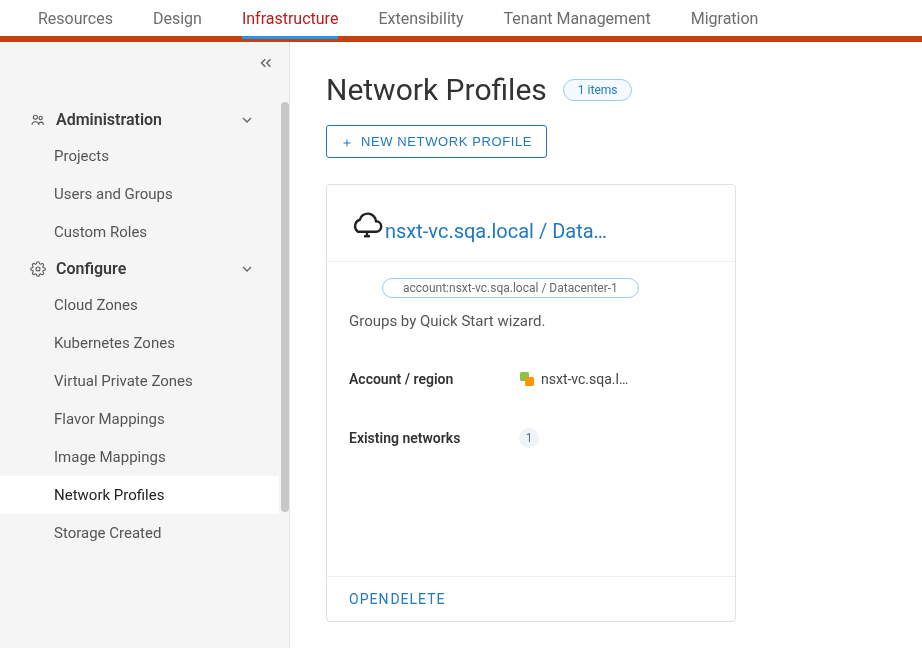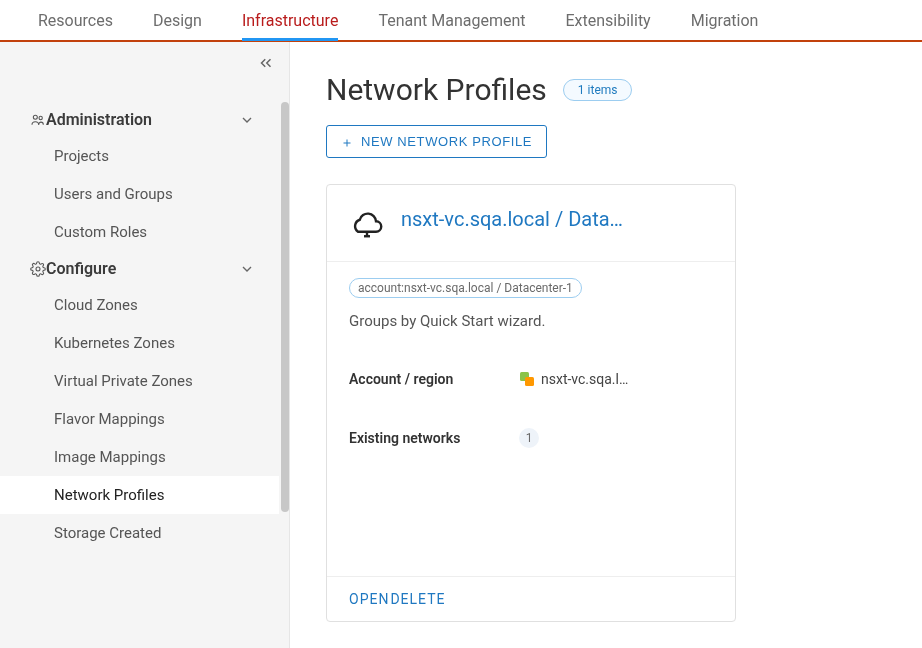--- a/index.html
+++ b/index.html
@@ -11,21 +11,21 @@
     width: 922px;
     height: 648px;
     overflow: hidden;
   }
   
   .top-tabs {
     display: flex;
     align-items: center;
     gap: 40px;
     padding: 10px 38px 0 38px;
-    border-bottom: 2px solid #c2410c;
+    border-bottom: 6px solid #c2410c;
     height: 42px;
     color: #6d6d6d;
     font-size: 16px;
   }
   .top-tab {
     padding-bottom: 10px;
     cursor: pointer;
     position: relative;
   }
   .top-tab.active {
@@ -83,20 +83,21 @@
     justify-content: space-between;
     padding: 8px 24px 8px 30px;
     font-weight: 600;
     color: #3b3b3b;
     font-size: 16px;
     cursor: pointer;
   }
   .section-header .sh-left {
     display: flex;
     align-items: center;
+    gap: 10px;
   }
   .section-header svg { width: 16px; height: 16px; }
   .chevron {
     width: 12px; height: 12px;
     color: #666;
   }
   .nav-item {
     padding: 10px 24px 10px 54px;
     color: #555;
     font-size: 15px;
@@ -145,43 +146,43 @@
     margin-bottom: 26px;
   }
   .card {
     width: 410px;
     border: 1px solid #e0e0e0;
     border-radius: 4px;
     background: #fff;
   }
   .card-head {
     display: flex;
-    align-items: flex-start;
-    gap: 16px;
+    align-items: flex-end;
     padding: 22px 22px 18px 22px;
     border-bottom: 1px solid #eee;
   }
   .card-head-title {
     color: #1f78c1;
     font-size: 20px;
     white-space: nowrap;
     overflow: hidden;
     text-overflow: ellipsis;
   }
   .card-body {
     padding: 16px 22px 8px 22px;
   }
   .tag-pill {
     display: inline-block;
     border: 1px solid #9ccdf0;
     border-radius: 14px;
-    padding: 2px 8px;
+    padding: 2px 20px;
     color: #6a6a6a;
     font-size: 12px;
     margin-bottom: 14px;
+    margin-left: 33px;
   }
   .desc {
     color: #555;
     font-size: 15px;
     margin-bottom: 14px;
   }
   .kv-row {
     display: flex;
     align-items: center;
     margin-bottom: 10px;
@@ -227,22 +228,22 @@
     display: inline-block;
   }
 </style>
 </head>
 <body>
 
 <div class="top-tabs">
   <div class="top-tab">Resources</div>
   <div class="top-tab">Design</div>
   <div class="top-tab active">Infrastructure</div>
+  <div class="top-tab">Extensibility</div>
   <div class="top-tab">Tenant Management</div>
-  <div class="top-tab">Extensibility</div>
   <div class="top-tab">Migration</div>
 </div>
 
 <div class="body-row">
   <div class="sidebar-wrap">
     <div class="collapse-btn">
       <svg viewBox="0 0 24 24" width="18" height="18" fill="none" stroke="currentColor" stroke-width="2">
         <polyline points="11 17 6 12 11 7"></polyline>
         <polyline points="18 17 13 12 18 7"></polyline>
       </svg>

